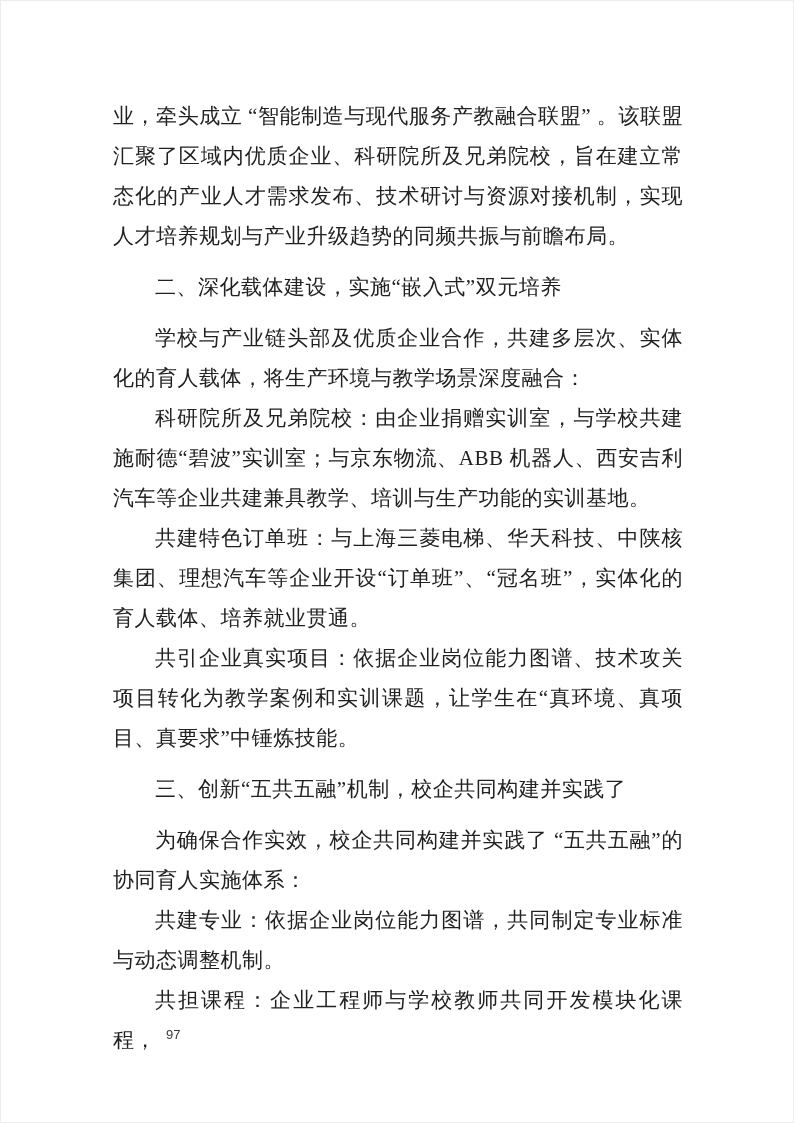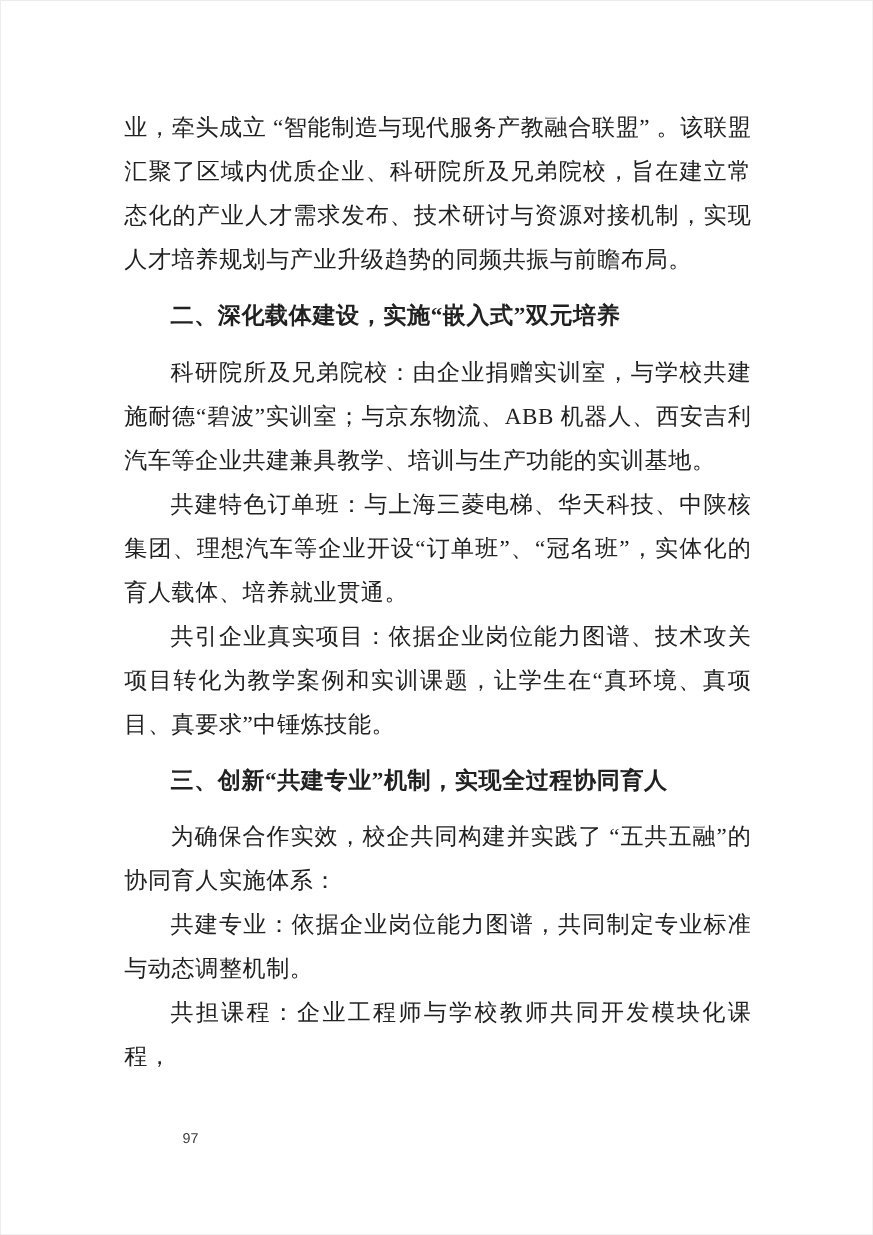--- a/index.html
+++ b/index.html
@@ -32,21 +32,21 @@
   }
   .para {
     margin: 0;
     text-indent: 42px;
   }
   .para.continuation {
     text-indent: 0;
   }
   .heading {
     margin: 11px 0;
-    font-weight: bold;
+    font-weight: normal;
     text-indent: 42px;
     font-size: 21px;
     line-height: 40px;
   }
   .page-number {
     position: absolute;
     left: 143px;
     top: 1026px;
     font-family: "Liberation Sans", "DejaVu Sans", sans-serif;
     font-size: 13px;
@@ -54,22 +54,23 @@
     margin-left: 22px;
   }
 </style>
 </head>
 <body>
 
 <div class="page">
   <div class="content">
     <p class="para continuation">业，牵头成立 “智能制造与现代服务产教融合联盟” 。该联盟汇聚了区域内优质企业、科研院所及兄弟院校，旨在建立常态化的产业人才需求发布、技术研讨与资源对接机制，实现人才培养规划与产业升级趋势的同频共振与前瞻布局。</p>
     <p class="heading">二、深化载体建设，实施“嵌入式”双元培养</p>
+    <p class="para">学校与产业链头部及优质企业合作，共建多层次、实体化的育人载体，将生产环境与教学场景深度融合：</p>
     <p class="para">科研院所及兄弟院校：由企业捐赠实训室，与学校共建施耐德“碧波”实训室；与京东物流、ABB 机器人、西安吉利汽车等企业共建兼具教学、培训与生产功能的实训基地。</p>
     <p class="para">共建特色订单班：与上海三菱电梯、华天科技、中陕核集团、理想汽车等企业开设“订单班”、“冠名班”，实体化的育人载体、培养就业贯通。</p>
     <p class="para">共引企业真实项目：依据企业岗位能力图谱、技术攻关项目转化为教学案例和实训课题，让学生在“真环境、真项目、真要求”中锤炼技能。</p>
-    <p class="heading">三、创新“共建专业”机制，实现全过程协同育人</p>
+    <p class="heading">三、创新“五共五融”机制，校企共同构建并实践了</p>
     <p class="para">为确保合作实效，校企共同构建并实践了 “五共五融”的协同育人实施体系：</p>
     <p class="para">共建专业：依据企业岗位能力图谱，共同制定专业标准与动态调整机制。</p>
     <p class="para">共担课程：企业工程师与学校教师共同开发模块化课程，</p>
   </div>
   <div class="page-number">97</div>
 </div>
 
 </body></html>

